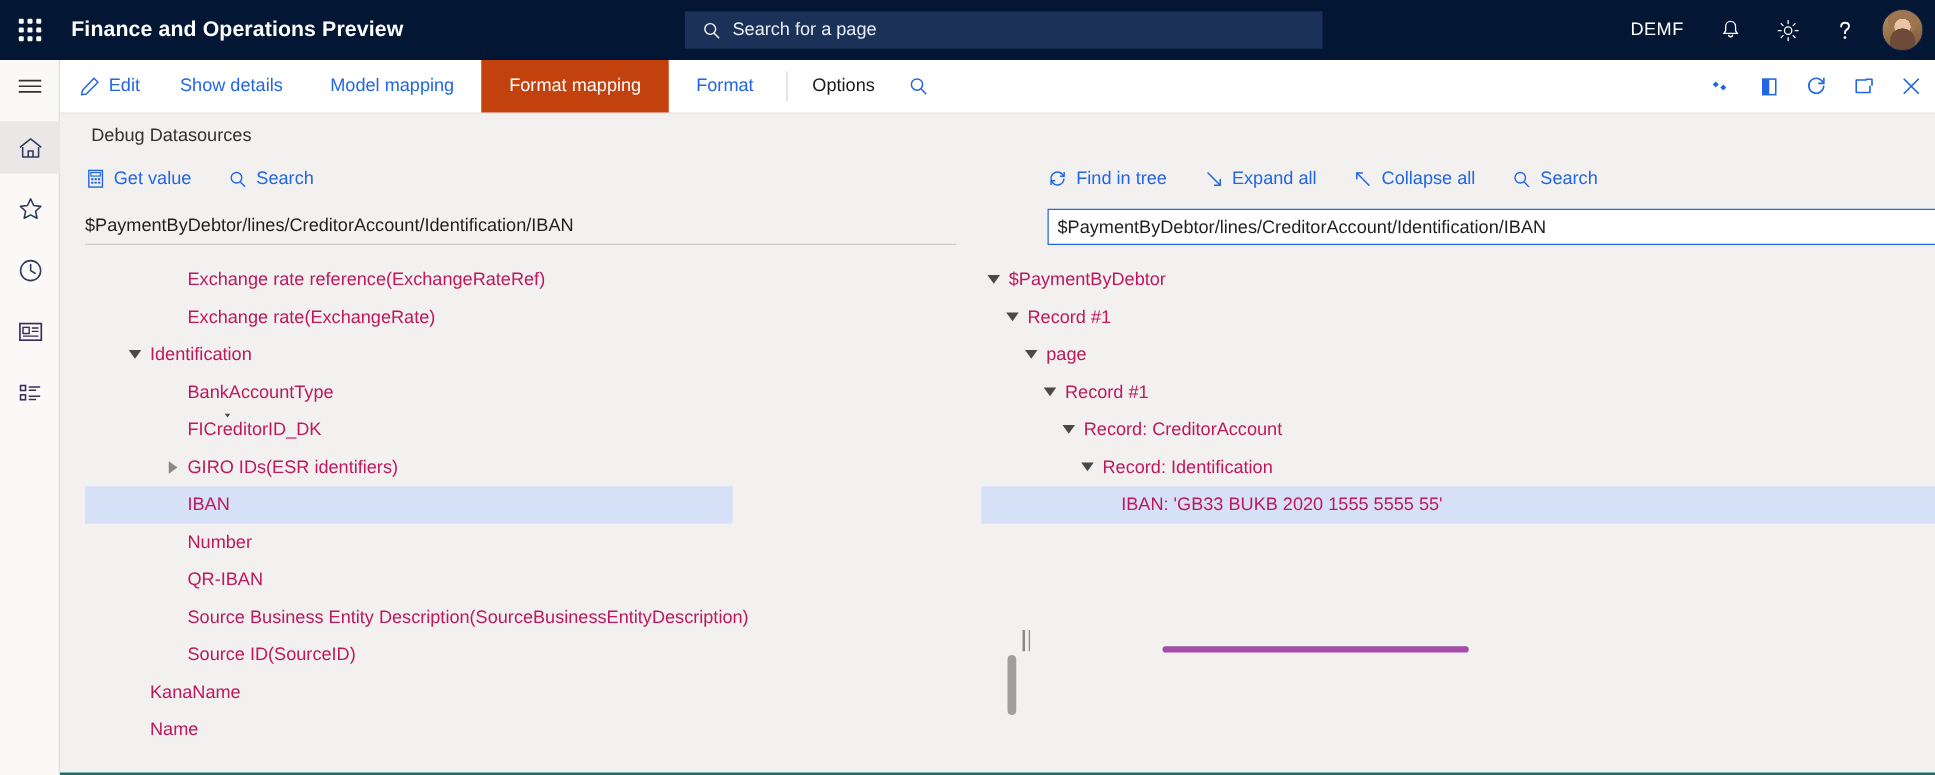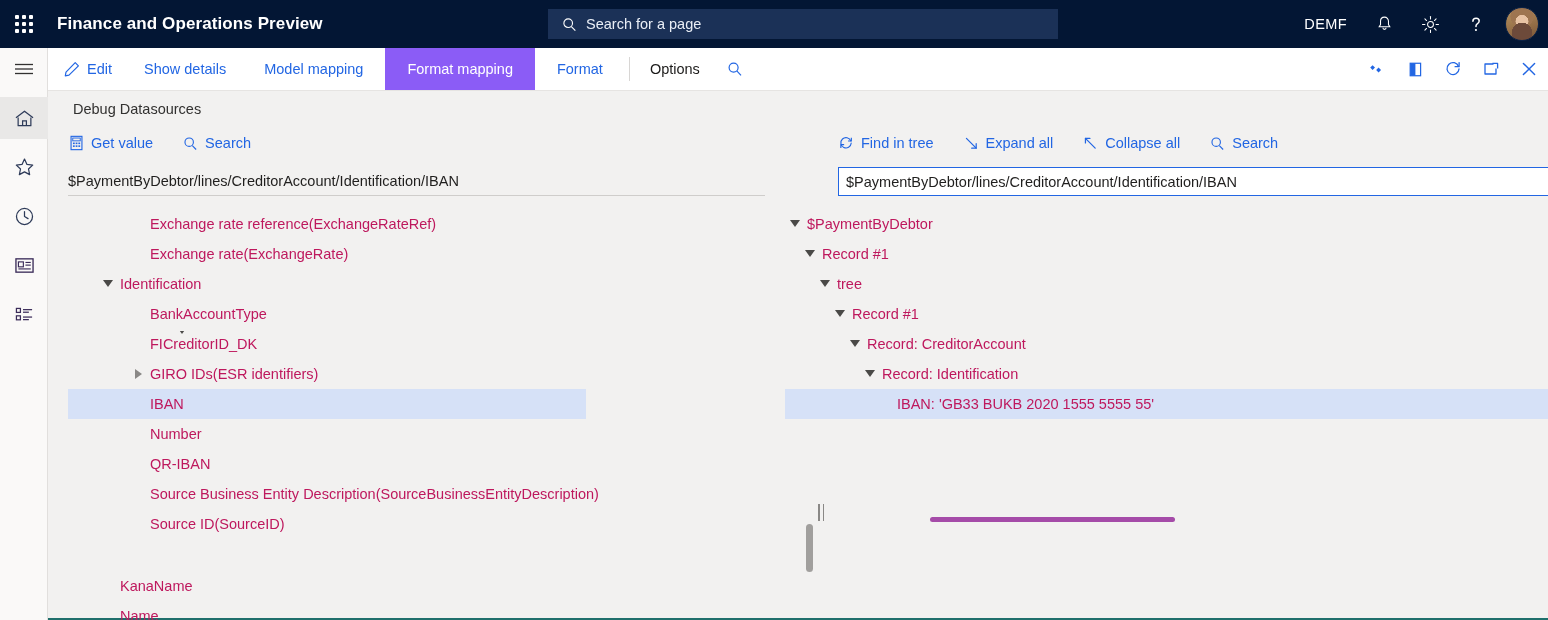--- a/index.html
+++ b/index.html
@@ -84,21 +84,21 @@
   .ap-btn {
     display: flex; align-items: center; gap: 7px;
     padding: 0 16px; font-size: 14.5px; color: #2266e3;
     cursor: pointer; white-space: nowrap;
   }
   .ap-btn.dark { color: #1b1a19; }
   .ap-tab {
     display: flex; align-items: center; padding: 0 22px;
     font-size: 14.5px; color: #2266e3; cursor: pointer; white-space: nowrap;
   }
-  .ap-tab.active { background: #8b5cf6; color: #ffffff; }
+  .ap-tab.active { background: #c2410c; color: #ffffff; }
   .ap-sep { width: 1px; background: #d8d6d4; margin: 9px 4px; }
   .ap-spacer { flex: 1 1 auto; }
   .ap-icon {
     width: 38px; display: flex; align-items: center; justify-content: center;
     cursor: pointer;
   }
 
   
   .content {
     position: absolute; top: 91px; left: 48px; width: 1500px; height: 529px;
@@ -468,21 +468,21 @@
             <span class="lbl">QR-IBAN</span>
           </div>
           <div class="tnode" style="padding-left: 60px;">
             <span class="arrow"></span>
             <span class="lbl">Source Business Entity Description(SourceBusinessEntityDescription)</span>
           </div>
           <div class="tnode" style="padding-left: 60px;">
             <span class="arrow"></span>
             <span class="lbl">Source ID(SourceID)</span>
           </div>
-          <div class="tnode" style="padding-left: 30px; margin-top: 32px;">
+          <div class="tnode" style="padding-left: 30px;">
             <span class="arrow"></span>
             <span class="lbl">KanaName</span>
           </div>
           <div class="tnode" style="padding-left: 30px;">
             <span class="arrow"></span>
             <span class="lbl">Name</span>
           </div>
         </div>
 
       <div class="lpane-scrollbar"></div>
@@ -540,21 +540,21 @@
           <div class="tnode" style="padding-left: 15px;">
             <span class="arrow">
               <span class="caret-down"></span>
             </span>
             <span class="lbl">Record #1</span>
           </div>
           <div class="tnode" style="padding-left: 30px;">
             <span class="arrow">
               <span class="caret-down"></span>
             </span>
-            <span class="lbl">tree</span>
+            <span class="lbl">page</span>
           </div>
           <div class="tnode" style="padding-left: 45px;">
             <span class="arrow">
               <span class="caret-down"></span>
             </span>
             <span class="lbl">Record #1</span>
           </div>
           <div class="tnode" style="padding-left: 60px;">
             <span class="arrow">
               <span class="caret-down"></span>

